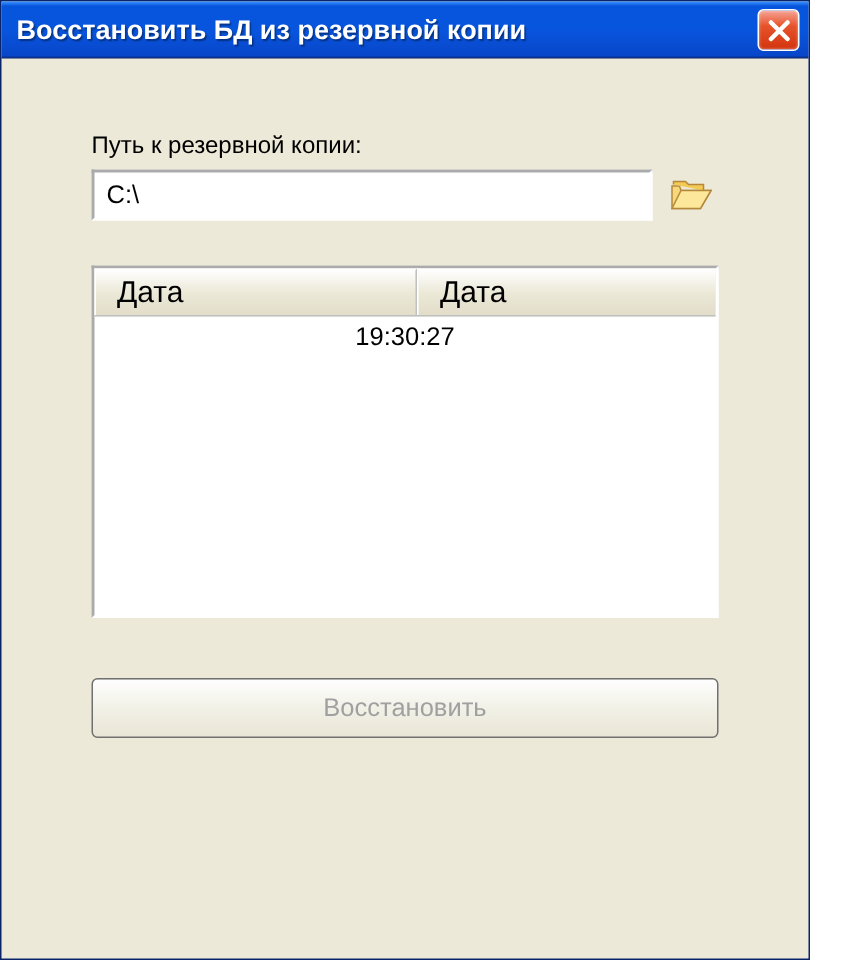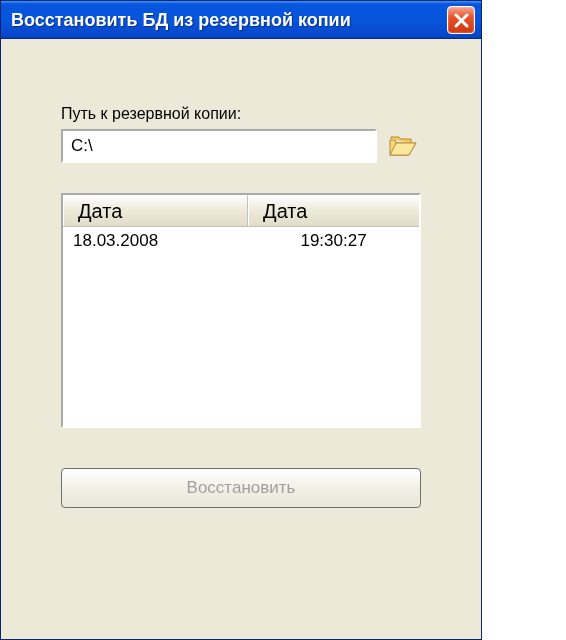--- a/index.html
+++ b/index.html
@@ -7,21 +7,21 @@
       margin: 0;
       padding: 0;
       font-family: Tahoma, Arial, sans-serif;
       font-size: 13px;
       background: #fff;
       width: 566px;
       height: 640px;
       overflow: hidden;
     }
     .window {
-      width: 482px;
+      width: 540px;
       height: 640px;
       background: #ece9d8;
       border: 1px solid #0a246a;
       display: flex;
       flex-direction: column;
     }
     .titlebar {
       height: 38px;
       background: linear-gradient(to bottom, #3a95ff 0%, #0855dd 8%, #0855dd 50%, #0846c9 95%, #0a246a 100%);
       display: flex;
@@ -47,21 +47,20 @@
       justify-content: center;
       cursor: pointer;
       box-shadow: inset 0 0 2px rgba(255,255,255,0.6);
     }
     .close-btn svg { display: block; }
     .client {
       flex: 1;
       padding: 50px 60px 40px 60px;
       display: flex;
       flex-direction: column;
-      margin-top: 16px;
     }
     .label {
       font-size: 16px;
       color: #000;
       margin-bottom: 6px;
     }
     .path-row {
       display: flex;
       align-items: stretch;
       gap: 8px;
@@ -177,21 +176,20 @@
       </div>
     </div>
 
     <div class="table-wrap">
       <div class="table-header">
         <div class="th col-date">Дата</div>
         <div class="th col-time">Дата</div>
       </div>
       <div class="table-body">
         <div class="tr">
-          <div class="td col-date">18.03.2008</div>
           <div class="td col-time">19:30:27</div>
         </div>
       </div>
     </div>
 
     <div class="button-row">
       <button class="btn" disabled="">Восстановить</button>
     </div>
   </div>
 </div>

